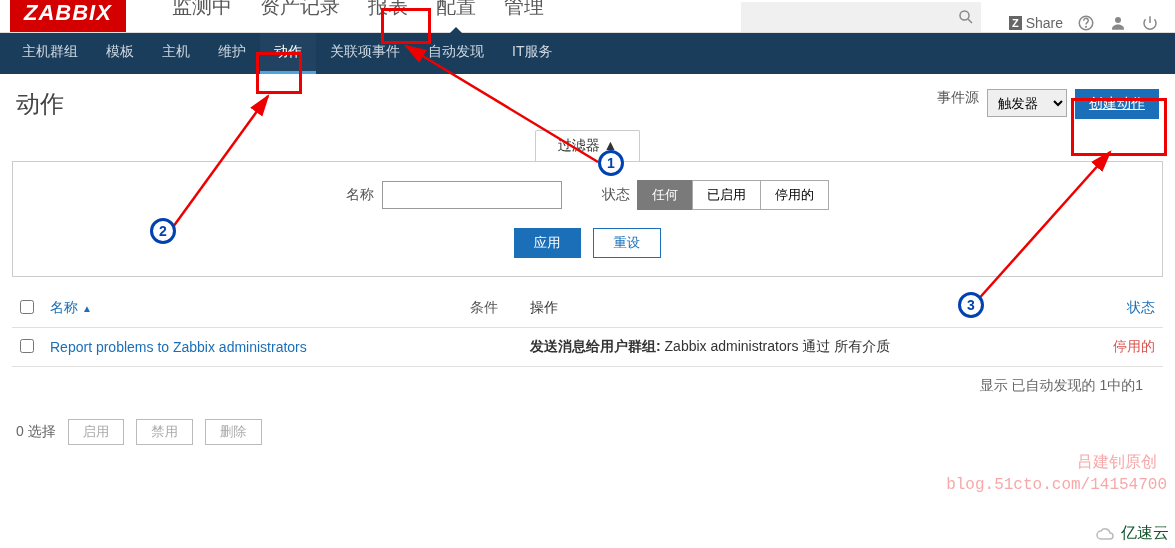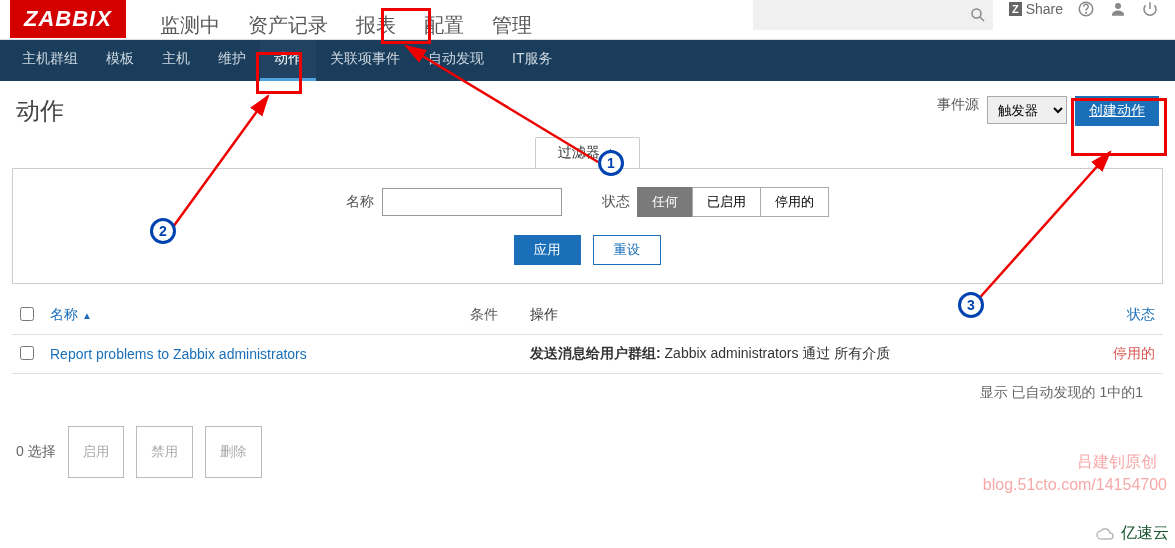--- a/index.html
+++ b/index.html
@@ -1,19 +1,19 @@
 <!DOCTYPE html>
 <html><head>
 <meta charset="utf-8">
 <style>
   * { box-sizing: border-box; margin: 0; padding: 0; }
   body { font-family: Arial, "Microsoft YaHei", sans-serif; font-size: 14px; color: #333; background: #fff; width: 1175px; }
   
   
-  .topbar { display: flex; align-items: flex-start; height: 40px; border-bottom: 1px solid #ddd; position: relative; }
+  .topbar { display: flex; align-items: flex-end; height: 33px; border-bottom: 1px solid #ddd; position: relative; gap: 12px; }
   .logo { background: #d40000; color: #fff; font-weight: bold; font-size: 22px; padding: 6px 14px; margin-left: 10px; letter-spacing: 1px; font-style: italic;}
   .topnav { display: flex; margin-left: 20px; }
   .topnav-item { padding: 12px 14px; font-size: 20px; color: #585858; cursor: pointer; position: relative; }
   .topnav-item.active::after { content:''; position:absolute; bottom:-1px; left:50%; transform:translateX(-50%); border:6px solid transparent; border-bottom-color:#1a3d5c; }
   .topsearch { margin-left: auto; display:flex; align-items:center; }
   .searchbox { width: 210px; height: 30px; background:#f0f0f0; border:none; padding:0 8px; }
   .searchbtn { width:30px; height:30px; background:#f0f0f0; border:none; display:flex; align-items:center; justify-content:center; cursor:pointer; color:#888;}
   .toplinks { display:flex; align-items:center; gap:14px; margin:0 16px; color:#666;}
   .share { display:flex; align-items:center; gap:4px; }
   .share-z { background:#666; color:#fff; font-size:11px; font-weight:bold; padding:1px 3px;}
@@ -59,29 +59,29 @@
   .col-op { flex:1; color:#333;}
   .col-status { width:80px; text-align:right; color:#1a6fb8;}
   .trow .col-name a { color:#1a6fb8; text-decoration:none;}
   .trow .col-status { color:#d9534f;}
   .opbold { font-weight:bold;}
   .summary { text-align:right; padding:10px 20px; color:#666;}
 
   
   .footactions { display:flex; align-items:center; gap:12px; padding:14px 16px;}
   .footactions .cnt { color:#666;}
-  .btn-dis { border:1px solid #bbb; background:#fff; color:#aaa; padding:16px 14px; cursor:not-allowed;}
+  .btn-dis { border:1px solid #bbb; background:#fff; color:#aaa; padding:3px 14px; cursor:not-allowed;}
 
   
   .redbox { position:absolute; border:3px solid #e00; pointer-events:none; z-index:50;}
   .arrow { position:absolute; z-index:49; pointer-events:none;}
   .circnum { position:absolute; width:26px; height:26px; border-radius:50%; border:3px solid #0042b0; background:#fff; color:#0042b0; font-weight:bold; font-size:14px; display:flex; align-items:center; justify-content:center; z-index:60; pointer-events:none;}
   
   .watermark1 { position:absolute; right:18px; top:452px; color:#f7a8a8; font-size:16px; font-family: "SimHei", sans-serif;}
-  .watermark2 { position:absolute; right:8px; top:476px; color:#f7a8a8; font-size:16px; font-family: Liberation Sans, sans-serif;}
+  .watermark2 { position:absolute; right:8px; top:476px; color:#f7a8a8; font-size:16px; font-family: Liberation Mono, monospace;}
   .wmlogo { position:absolute; right:6px; bottom:4px; color:#14532d; font-size:16px; display:flex; align-items:center; gap:4px;}
   
   .chk { width:14px; height:14px; }
   .chev { font-size:10px; }
   .container { position:relative; width:1175px; height:548px; overflow:hidden;}
 </style>
 </head>
 <body>
 <div class="container">
 

